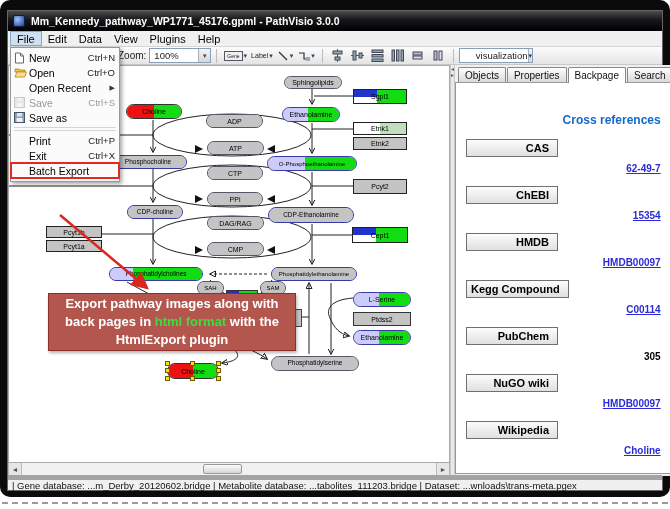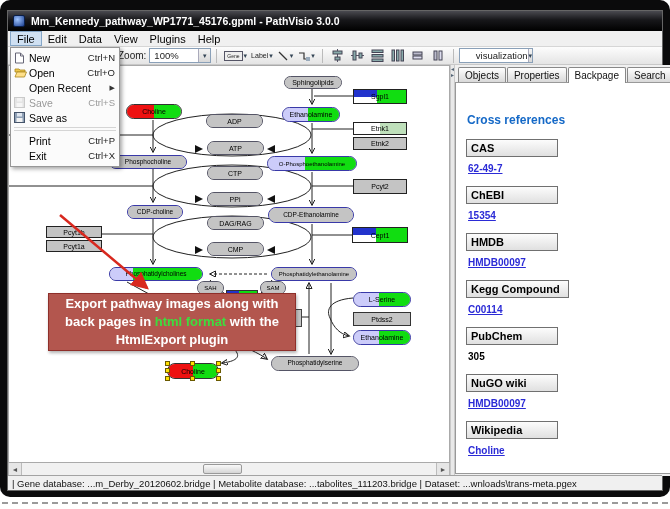--- a/index.html
+++ b/index.html
@@ -28,21 +28,21 @@
   .tb-sep { width:1px; height:14px; background:#bbb; margin:0 5px; }
   .combo { background:#fff; border:1px solid #8aa0b8; height:15px; display:flex; align-items:center;
     font-size:9.5px; padding-left:4px; position:relative; }
   .combo .arrow { margin-left:auto; width:12px; height:100%; background:linear-gradient(#f4f4f4,#d8d8d8);
     border-left:1px solid #aab; display:flex; align-items:center; justify-content:center; font-size:7px; color:#345; }
   .tb-btn { height:16px; min-width:18px; display:flex; align-items:center; justify-content:center;
     margin:0 1px; border:1px solid transparent; border-radius:2px; }
   .tb-caret { font-size:7px; color:#345; margin-left:1px; }
   .gene-chip { border:1px solid #556; font-size:5px; padding:0 2px; line-height:8px; background:#eee; }
   
-  .main { position:absolute; left:0; top:54px; right:0; height:411px; display:flex; }
+  .main { position:absolute; left:0; top:54px; right:0; height:411px; display:flex;text-align:right; }
   .left-col { width:442px; display:flex; flex-direction:column; }
   .canvas { position:relative; width:442px; height:398px; background:#fff; border:1px solid #aaa; overflow:hidden; }
   .edges { position:absolute; left:0; top:0; z-index:0; }
   .edges line, .edges path, .edges ellipse { stroke:#222; stroke-width:1; fill:none; }
   .edges polygon { fill:#111; stroke:none; }
   .edges .dashed { stroke-dasharray:3,2; }
   .hscroll { height:13px; background:#f1f1f1; border:1px solid #b5b5b5; border-top:none;
     position:relative; display:flex; align-items:center; }
   .hs-btn { width:13px; height:100%; background:#e6e6e6; border-right:1px solid #bbb; font-size:7px;
     display:flex; align-items:center; justify-content:center; color:#555; }
@@ -61,21 +61,21 @@
   .rcontent { flex:1; background:#fff; border:1px solid #999; margin:0 2px 2px 0; padding:6px 10px; overflow:hidden; }
   .xref-heading { color:#1569c7; font-weight:bold; font-size:12px; margin:24px 0 4px 1px; }
   .xref-header { width:max-content; min-width:92px; border:1px solid #707070;
     background:linear-gradient(#fcfcfc,#e0e0e0); font-weight:bold; font-size:11px;
     padding:2px 8px 2px 4px; margin-top:12px; color:#000; }
   .xref-value { font-size:10px; font-weight:bold; margin:6px 0 0 2px; }
   .xref-value.link { color:#2b2bd6; text-decoration:underline; }
   .xref-footer { font-weight:bold; font-size:11.5px; margin-top:15px; color:#000; }
   
   .statusbar { position:absolute; left:0; bottom:0; right:0; height:15px; background:#f0f0f0;
-    border-top:1px solid #a3a3a3; font-size:9.5px; color:#111; display:flex; align-items:center; padding-left:4px; }
+    border-top:5px solid #a3a3a3; font-size:9.5px; color:#111; display:flex; align-items:center; padding-left:4px; }
   
   .pnode { position:absolute; border:1px solid #777; display:flex; align-items:center;
     justify-content:center; z-index:2; background:#c4c4c4; }
   .pnode.round { border-radius:8px; }
   .pnode .fillwrap { position:absolute; inset:0; display:flex; border-radius:inherit; overflow:hidden; }
   .pnode .fillwrap > div { height:100%; }
   .pnode .half-top, .pnode .half-bot { height:50%; }
   .nlabel { position:relative; z-index:2; font-size:7px; line-height:1; color:#000; white-space:nowrap; }
   .handle { position:absolute; width:5px; height:5px; background:#ffdf00; border:1px solid #6a5a00; z-index:4; }
   
@@ -554,20 +554,25 @@
         <div class="menu-item">
           <span class="mi-icon"></span>
           <span class="mi-label">Print</span>
           <span class="mi-shortcut">Ctrl+P</span>
         </div>
         <div class="menu-item">
           <span class="mi-icon"></span>
           <span class="mi-label">Exit</span>
           <span class="mi-shortcut">Ctrl+X</span>
         </div>
+        <div class="menu-item highlighted">
+          <span class="mi-icon"></span>
+          <span class="mi-label">Batch Export</span>
+          <span class="mi-shortcut"></span>
+        </div>
       </div>
 
     <div class="callout">
       <span>
         <span>Export pathway images along with back pages in </span><span class="hl">html format</span><span> with the HtmlExport plugin</span>
       </span>
     </div>
   </div>
 
   <svg class="overlay" width="670" height="509">

